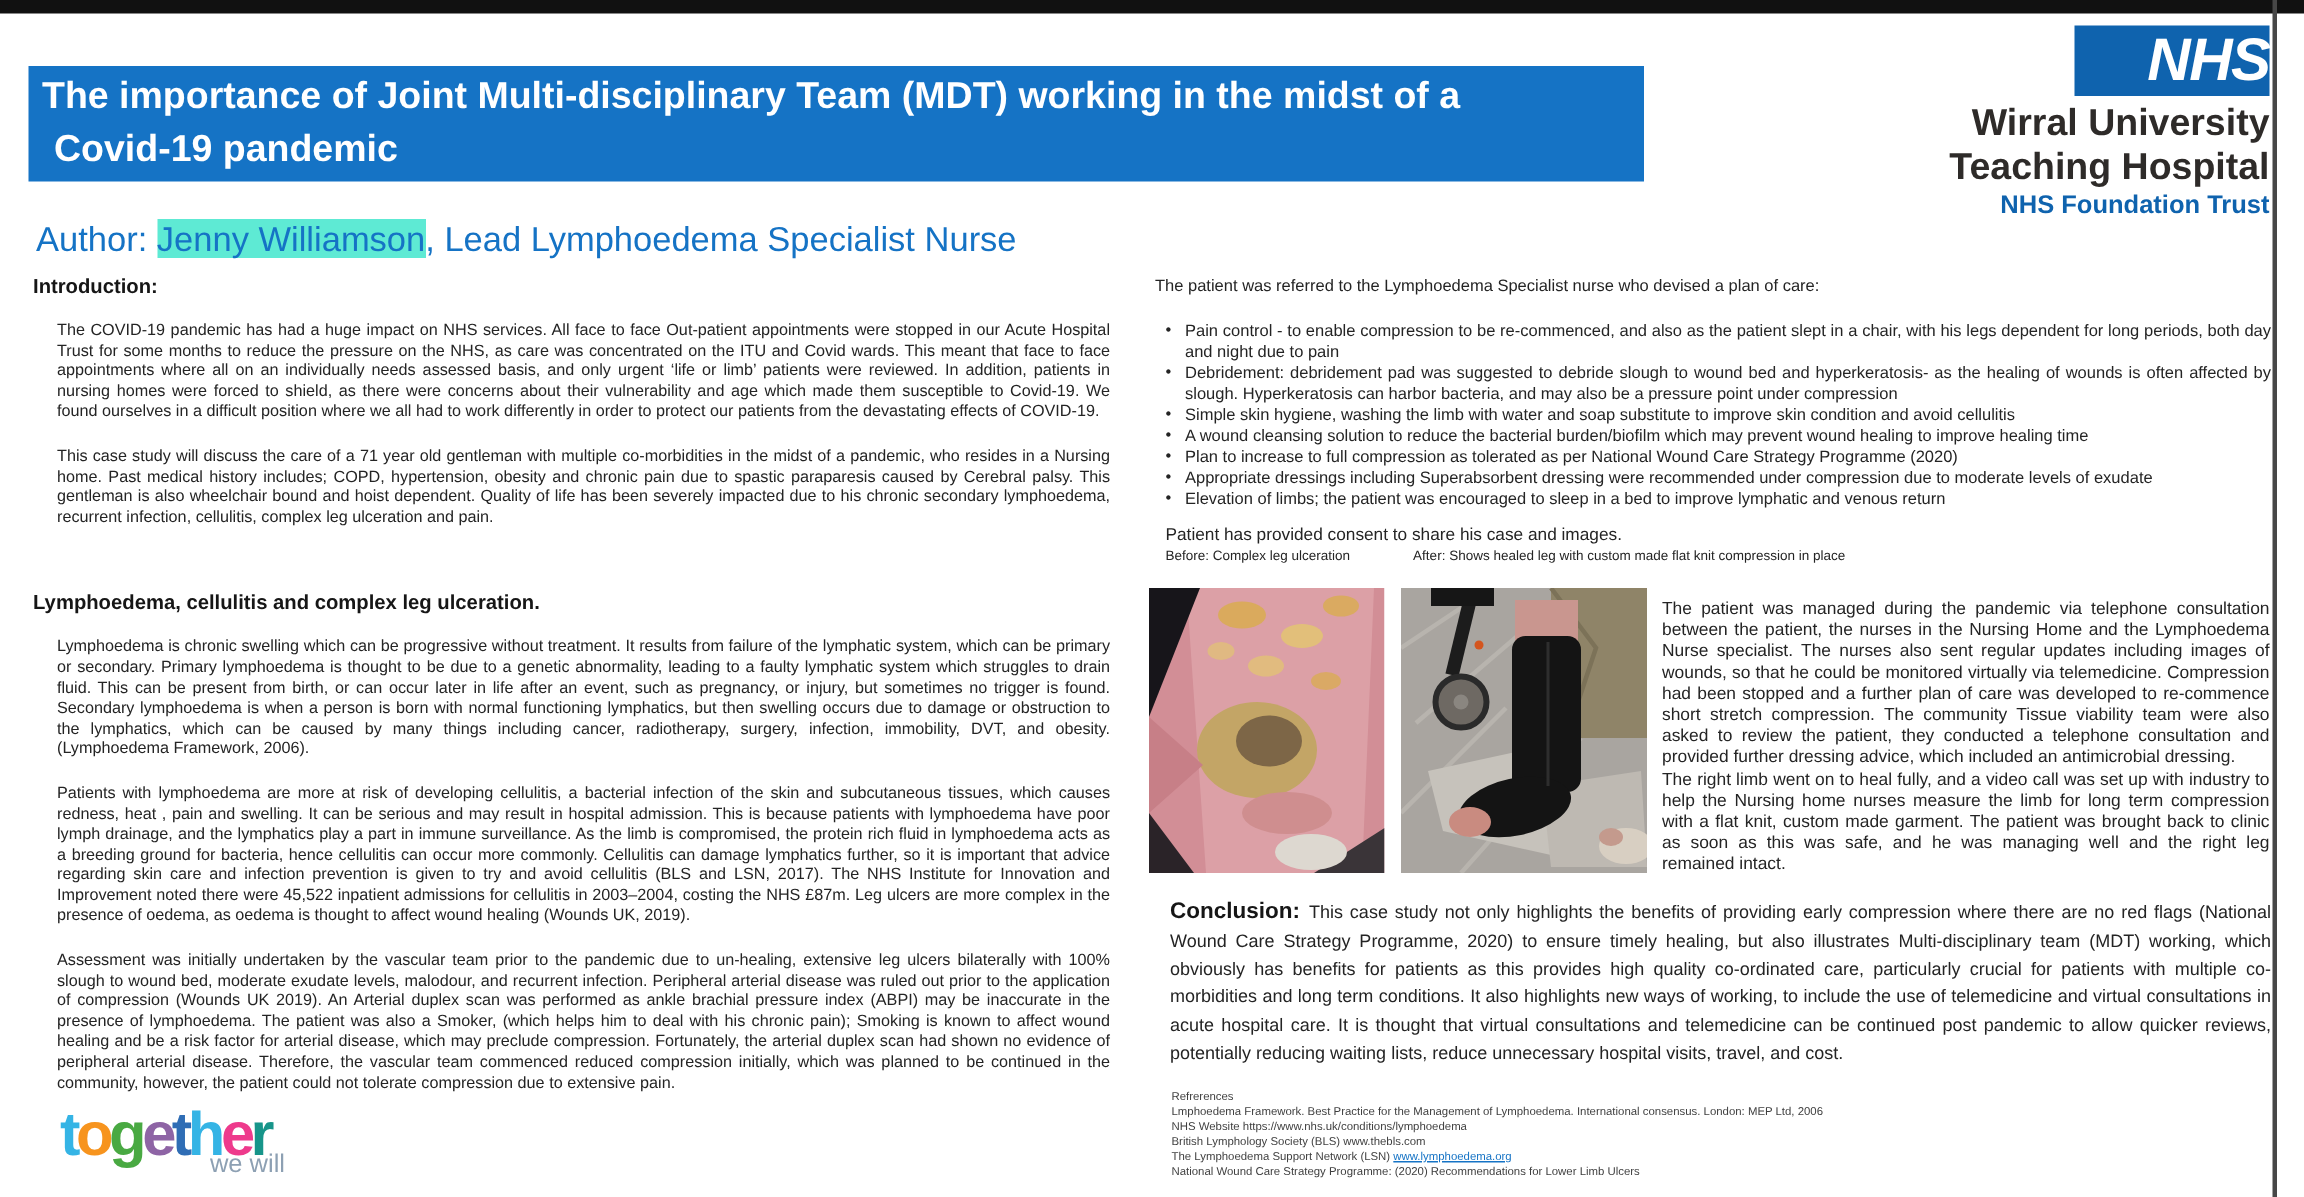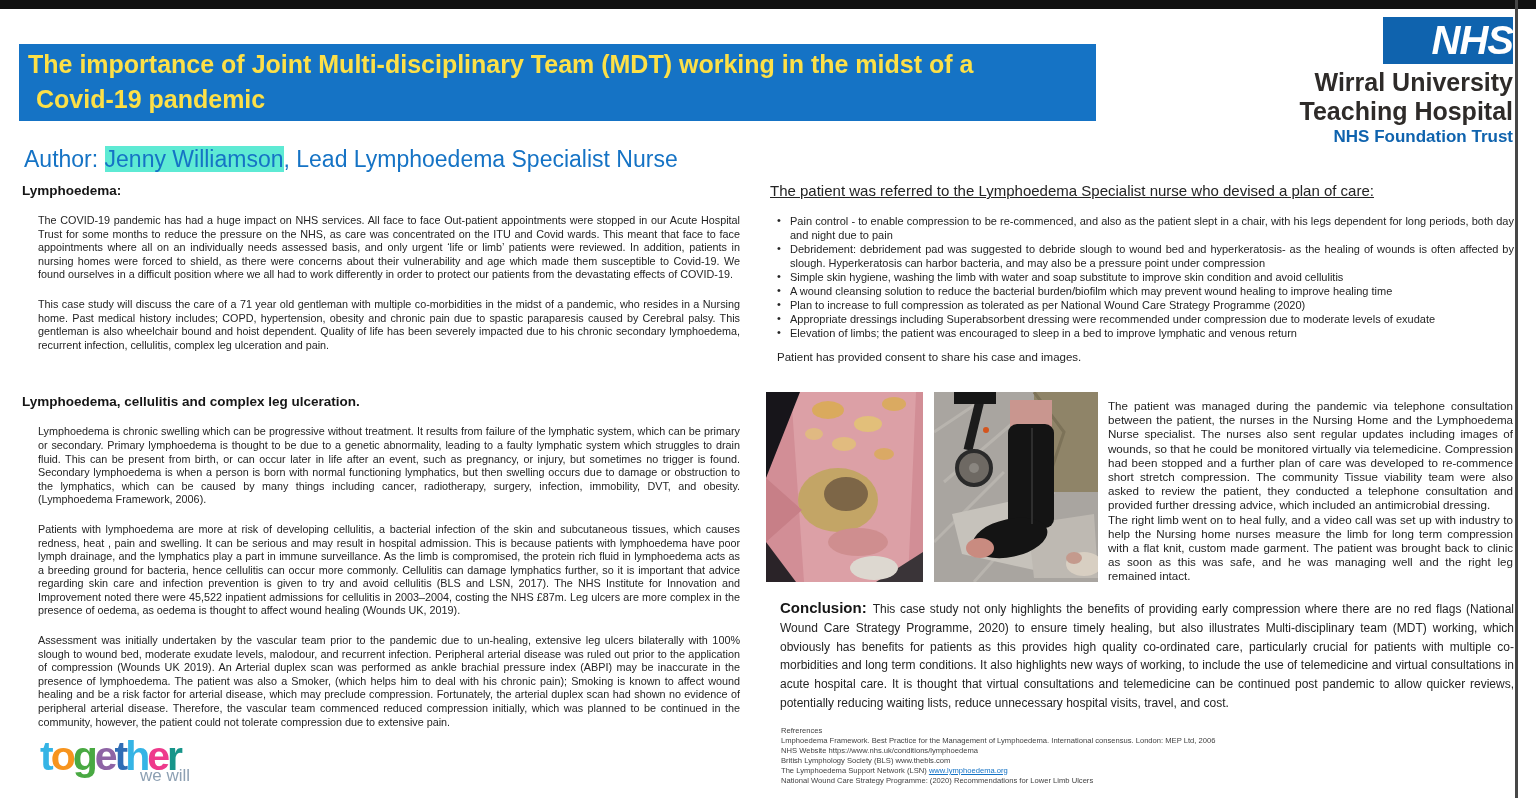--- a/index.html
+++ b/index.html
@@ -3,21 +3,21 @@
 <meta charset="utf-8">
 <style>
   html,body{margin:0;padding:0;background:#ffffff;}
   #page{position:relative;width:1536px;height:798px;background:#ffffff;overflow:hidden;
         font-family:"Liberation Sans",sans-serif;color:#222;}
   .top-bar{position:absolute;left:0;top:0;width:1536px;height:9px;background:#111111;}
   .right-border{position:absolute;left:1515px;top:0;width:3px;height:798px;background:#474747;}
 
   
   .title-banner{position:absolute;left:19px;top:44px;width:1077px;height:77px;background:#1573c5;
-                color:#fde047;font-weight:bold;font-size:25px;line-height:35px;padding:3px 0 0 9px;
+                color:#ffffff;font-weight:bold;font-size:25px;line-height:35px;padding:3px 0 0 9px;
                 box-sizing:border-box;}
   .title-line2{padding-left:8px;}
 
   
   .nhs-box{position:absolute;left:1383px;top:17px;width:130px;height:47px;background:#0f63ae;
            display:flex;align-items:center;justify-content:flex-end;}
   .nhs-box span{color:#ffffff;font-weight:bold;font-style:italic;font-size:40px;letter-spacing:-1px;}
   .org-name{position:absolute;left:1200px;top:68px;width:313px;text-align:right;
             font-weight:bold;color:#2e2b29;font-size:25px;line-height:29px;}
   .foundation{position:absolute;left:1200px;top:127px;width:313px;text-align:right;
@@ -27,21 +27,21 @@
   .author{position:absolute;left:24px;top:146px;font-size:23px;color:#1573c5;}
   .author .hl{background:#5eead4;}
 
   
   .left-col{position:absolute;left:22px;top:183px;width:734px;}
   .sec-head{font-size:13.5px;font-weight:bold;color:#161616;margin:0 0 2px 0;}
   .body-p{font-size:10.8px;line-height:13.6px;text-align:justify;color:#242424;margin:16px;}
   .spacer{height:26px;}
 
   .right-col{position:absolute;left:770px;top:184px;width:744px;}
-  .plan-intro{font-size:15px;line-height:14px;color:#242424;margin:0;text-decoration:underline;}
+  .plan-intro{font-size:11px;line-height:14px;color:#242424;margin:0;}
   ul.plan{list-style:none;margin:16px 0 0 6px;padding:0;}
   ul.plan li{position:relative;font-size:11px;line-height:14px;color:#242424;
              padding-left:14px;text-align:justify;}
   ul.plan li::before{content:"\2022";position:absolute;left:1px;top:-1px;color:#242424;}
   .consent{font-size:11.5px;color:#242424;margin:11px 0 0 7px;}
   .captions{font-size:9px;color:#242424;margin:2px 0 0 7px;}
   .captions .after{margin-left:42px;}
 
   
   .photo{position:absolute;top:392px;height:190px;}
@@ -90,21 +90,21 @@
     <div>Wirral University</div>
     <div>Teaching Hospital</div>
   </div>
   <div class="foundation">NHS Foundation Trust</div>
 
   <div class="author">
     <span>Author: </span><span class="hl">Jenny Williamson</span><span>, Lead Lymphoedema Specialist Nurse</span>
   </div>
 
   <div class="left-col">
-    <p class="sec-head">Lymphoedema:</p>
+    <p class="sec-head">Introduction:</p>
     <p class="body-p">The COVID-19 pandemic has had a huge impact on NHS services. All face to face Out-patient appointments were stopped in our Acute Hospital Trust for some months to reduce the pressure on the NHS, as care was concentrated on the ITU and Covid wards. This meant that face to face appointments where all on an individually needs assessed basis, and only urgent ‘life or limb’ patients were reviewed.  In addition, patients in nursing homes were forced to shield, as there were concerns about their vulnerability and age which made them susceptible to Covid-19. We found ourselves in a difficult position where we all had to work differently in order to protect our patients from the devastating effects of COVID-19.</p>
     <p class="body-p">This case study will discuss the care of a 71 year old gentleman with multiple co-morbidities in the midst of a pandemic, who resides in a Nursing home.  Past medical history includes; COPD, hypertension, obesity and chronic pain due to spastic paraparesis caused by Cerebral palsy.  This gentleman is also wheelchair bound and hoist dependent.  Quality of life has been severely impacted due to his chronic secondary lymphoedema, recurrent infection, cellulitis, complex leg ulceration and pain.</p>
     <div class="spacer"></div>
     <p class="sec-head">Lymphoedema, cellulitis and complex leg ulceration.</p>
     <p class="body-p">Lymphoedema is chronic swelling which can be progressive without treatment. It results from failure of the lymphatic system, which can be primary or secondary.  Primary lymphoedema is thought to be due to a genetic abnormality, leading to a faulty lymphatic system which struggles to drain fluid. This can be present from birth, or can occur later in life after an event, such as pregnancy, or injury, but sometimes no trigger is found.  Secondary lymphoedema is when a person is born with normal functioning lymphatics, but then swelling occurs due to damage or obstruction to the lymphatics, which can be caused by many things including cancer, radiotherapy, surgery, infection, immobility, DVT, and obesity. (Lymphoedema Framework, 2006).</p>
     <p class="body-p">Patients with lymphoedema are more at risk of developing cellulitis, a bacterial infection of the skin and subcutaneous tissues, which causes redness, heat , pain and swelling.  It can be serious and may result in hospital admission.  This is because patients with lymphoedema have poor lymph drainage, and the lymphatics play a part in immune surveillance.  As the limb is compromised,  the protein rich fluid in lymphoedema acts as a breeding ground for bacteria, hence cellulitis can occur more commonly.  Cellulitis can damage lymphatics further, so it is important that advice regarding skin care and infection prevention is given to try and avoid cellulitis (BLS and LSN, 2017). The NHS Institute for Innovation and Improvement noted there were 45,522 inpatient admissions for cellulitis in 2003–2004, costing the NHS £87m.  Leg ulcers are more complex in the presence of oedema, as oedema is thought to affect wound healing (Wounds UK, 2019).</p>
     <p class="body-p">Assessment was initially undertaken by the vascular team prior to the pandemic due to un-healing, extensive leg ulcers bilaterally with 100% slough to wound bed, moderate exudate levels, malodour, and recurrent infection. Peripheral arterial disease was ruled out prior to the application of compression (Wounds UK 2019).  An Arterial duplex scan was performed as  ankle brachial pressure index (ABPI) may be inaccurate in the presence of lymphoedema.  The patient was also a Smoker, (which helps him to deal with his chronic pain); Smoking is known to affect wound healing and be a risk factor for arterial disease, which may preclude compression.  Fortunately, the arterial duplex scan had shown no evidence of peripheral arterial disease.   Therefore, the vascular team commenced reduced compression initially, which was planned to be continued in the community, however, the patient could not tolerate compression due to extensive pain.</p>
   </div>
 
   <div class="right-col">
@@ -112,20 +112,23 @@
     <ul class="plan">
       <li>Pain control -  to enable compression to be re-commenced, and also as the patient slept in a chair, with his legs dependent for long periods, both day and night due to pain</li>
       <li>Debridement: debridement pad was suggested to debride slough to wound bed and hyperkeratosis- as the healing of wounds is often affected by slough. Hyperkeratosis can harbor bacteria, and may also be a pressure point under compression</li>
       <li>Simple skin hygiene, washing the limb with water and soap substitute to improve skin condition and avoid cellulitis</li>
       <li>A wound cleansing solution to reduce the bacterial burden/biofilm which may prevent wound healing to improve healing time</li>
       <li>Plan to increase to full compression as tolerated as per National Wound Care Strategy Programme (2020)</li>
       <li>Appropriate dressings including Superabsorbent dressing were recommended under compression due to moderate levels of exudate</li>
       <li>Elevation of limbs; the patient was encouraged to sleep in a bed to improve lymphatic and venous return</li>
     </ul>
     <p class="consent">Patient has provided consent to share his case and images.</p>
+    <p class="captions">
+      <span>Before: Complex leg ulceration</span><span class="after">After: Shows healed leg with custom made flat knit compression  in place</span>
+    </p>
   </div>
 
   <div class="photo" id="before-photo">
     <svg viewBox="0 0 157 190" preserveAspectRatio="none">
       <rect width="157" height="190" fill="#d28e96"></rect>
       <path d="M25,0 L150,0 L142,190 L38,190 Z" fill="#dca0a6"></path>
       <ellipse cx="62" cy="18" rx="16" ry="9" fill="#d9ab55" opacity="0.9"></ellipse>
       <ellipse cx="102" cy="32" rx="14" ry="8" fill="#e2c276" opacity="0.9"></ellipse>
       <ellipse cx="128" cy="12" rx="12" ry="7" fill="#d9ab55" opacity="0.85"></ellipse>
       <ellipse cx="78" cy="52" rx="12" ry="7" fill="#e2c276" opacity="0.8"></ellipse>

